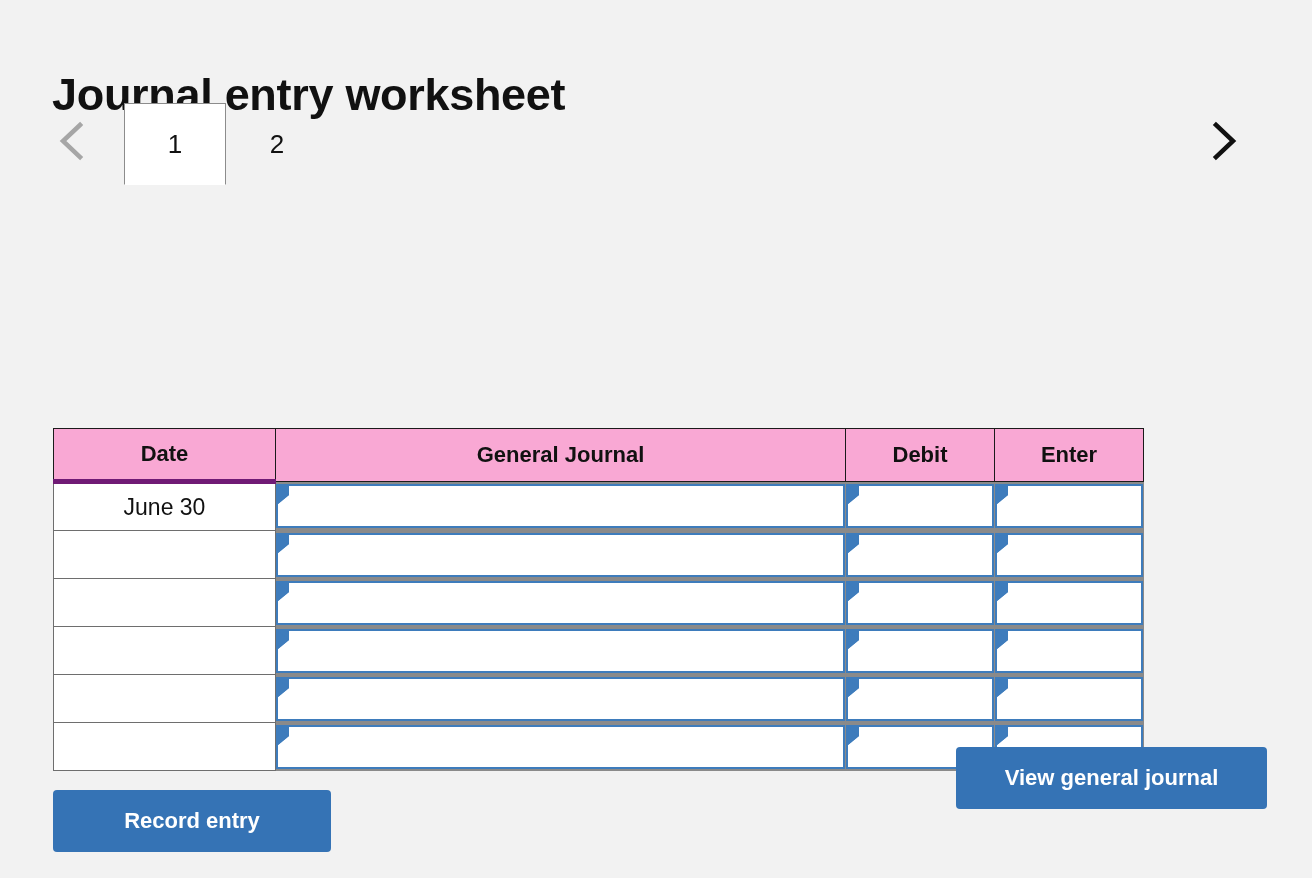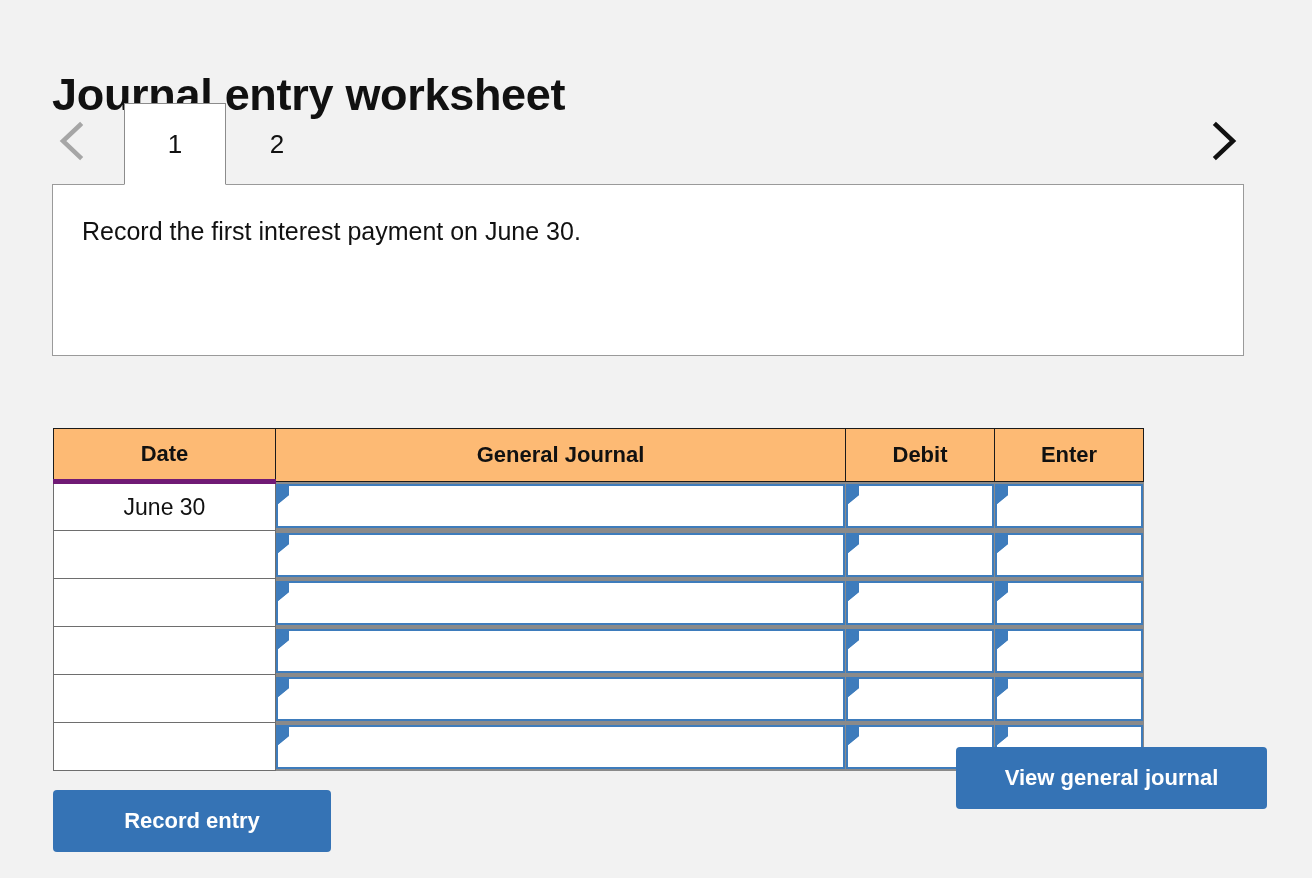--- a/index.html
+++ b/index.html
@@ -115,21 +115,21 @@
   
   .journal {
     position: absolute;
     left: 53px;
     top: 428px;
     width: 1090px;
     border-collapse: collapse;
     table-layout: fixed;
   }
   .journal th {
-    background: #fdba74;
+    background: #f9a8d4;
     border: 1px solid #1b1b1b;
     font-size: 22px;
     font-weight: bold;
     color: #111111;
     height: 50px;
     padding: 0;
     text-align: center;
   }
   .journal td {
     padding: 0;
@@ -236,23 +236,20 @@
 
     <div class="chev chev-next">
       <span>
         <svg width="34" height="44" viewBox="0 0 34 44" aria-hidden="true">
           <polyline points="9,6 26,22 9,38" fill="none" stroke="#111111" stroke-width="4.5" stroke-linecap="square" stroke-linejoin="miter"></polyline>
         </svg>
       </span>
     </div>
   </div>
 
-  <div class="prompt-panel">
-    <div class="prompt-text">Record the first interest payment on June 30.</div>
-  </div>
 
 
   <table class="journal">
     <colgroup>
       <col class="col-date">
       <col class="col-gj">
       <col class="col-debit">
       <col class="col-credit">
     </colgroup>
     <thead>

